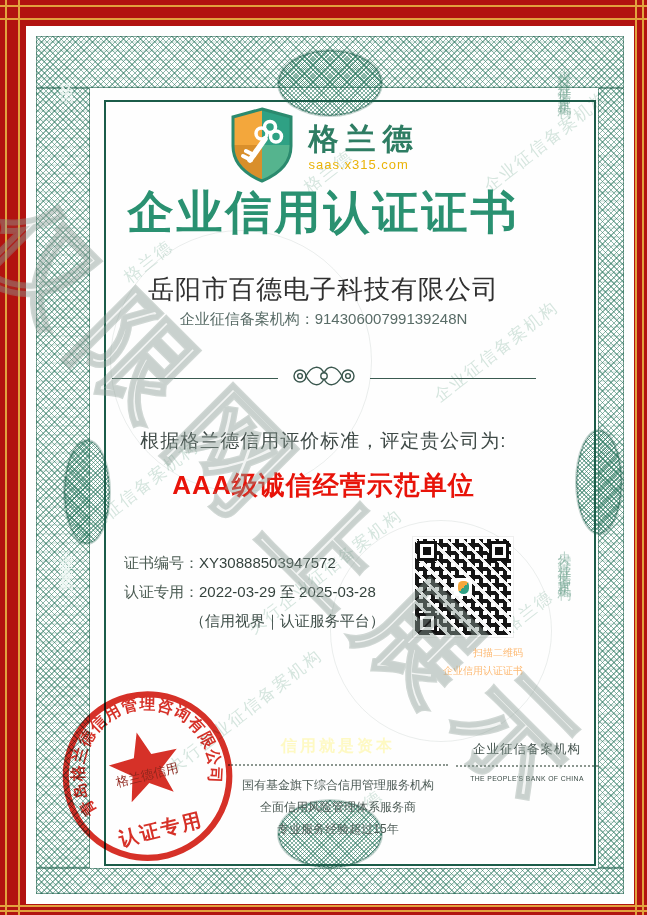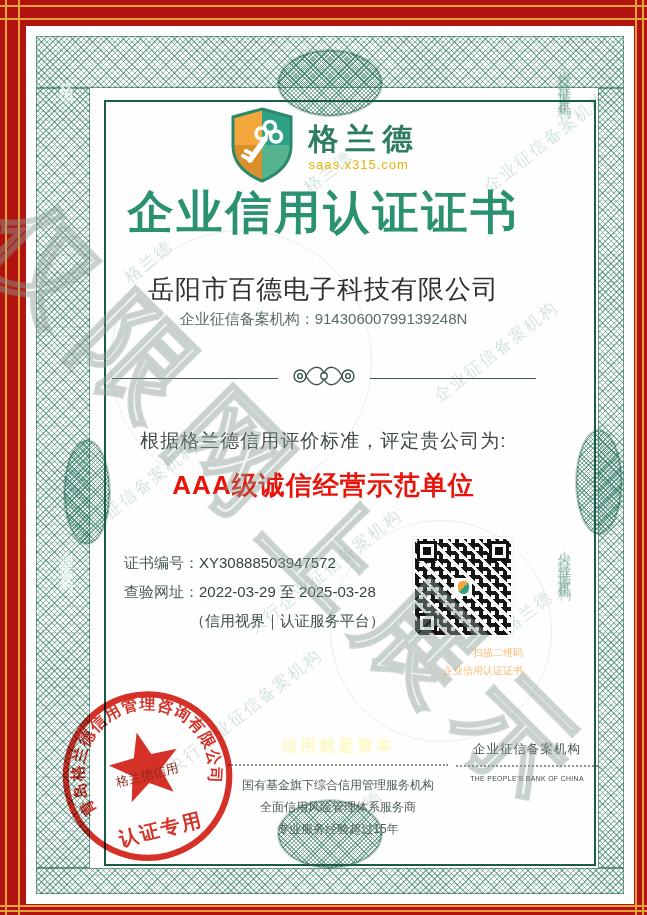--- a/index.html
+++ b/index.html
@@ -214,21 +214,21 @@
   </div>
 
   <div class="statement">根据格兰德信用评价标准，评定贵公司为:</div>
   <div class="award">AAA级诚信经营示范单位</div>
 
   <div class="fields">
     <div>
       <span class="lbl">证书编号：</span><span class="val">XY30888503947572</span>
     </div>
     <div>
-      <span class="lbl">查验网址：</span><span class="val">2022-03-29 至 2025-03-28</span>
+      <span class="lbl">认证专用：</span><span class="val">2022-03-29 至 2025-03-28</span>
     </div>
     <div class="platform">（信用视界｜认证服务平台）</div>
   </div>
 
   <div class="qr">
     <div class="qr-body"></div>
     <div class="finder" style="left:4px;top:4px"></div>
     <div class="finder" style="right:4px;top:4px"></div>
     <div class="finder" style="left:4px;bottom:4px"></div>
     <div class="qr-logo">

